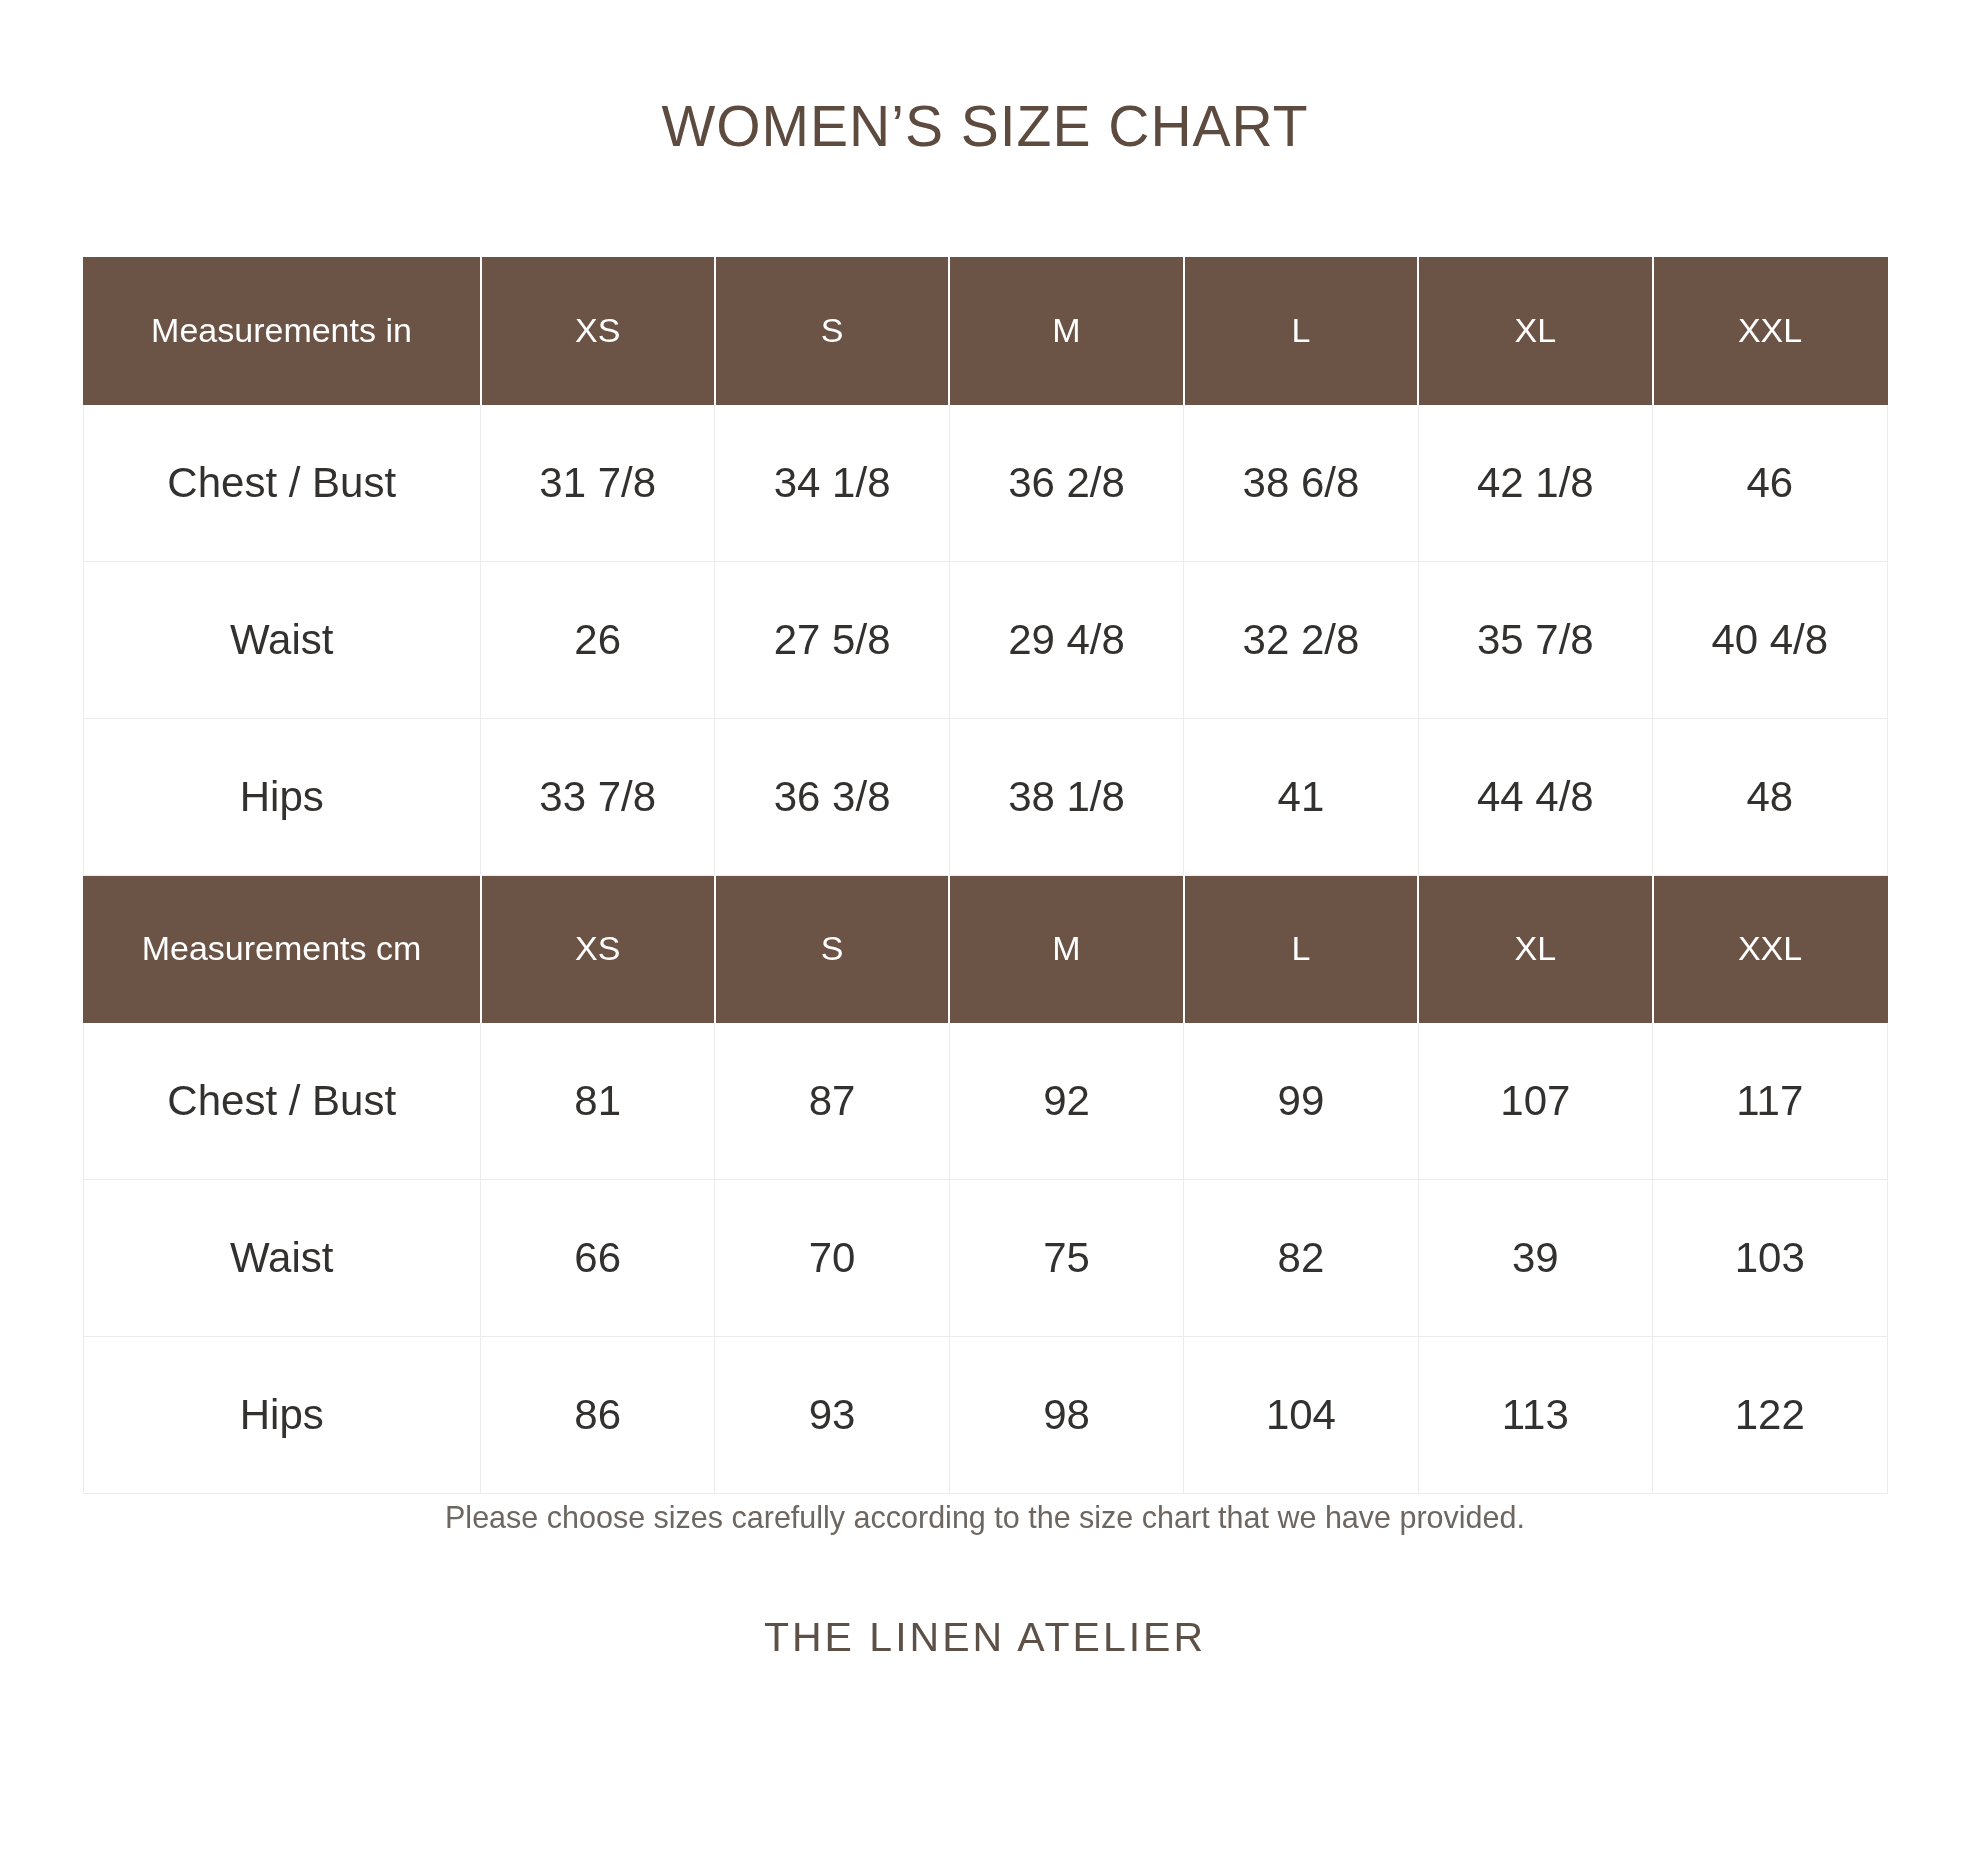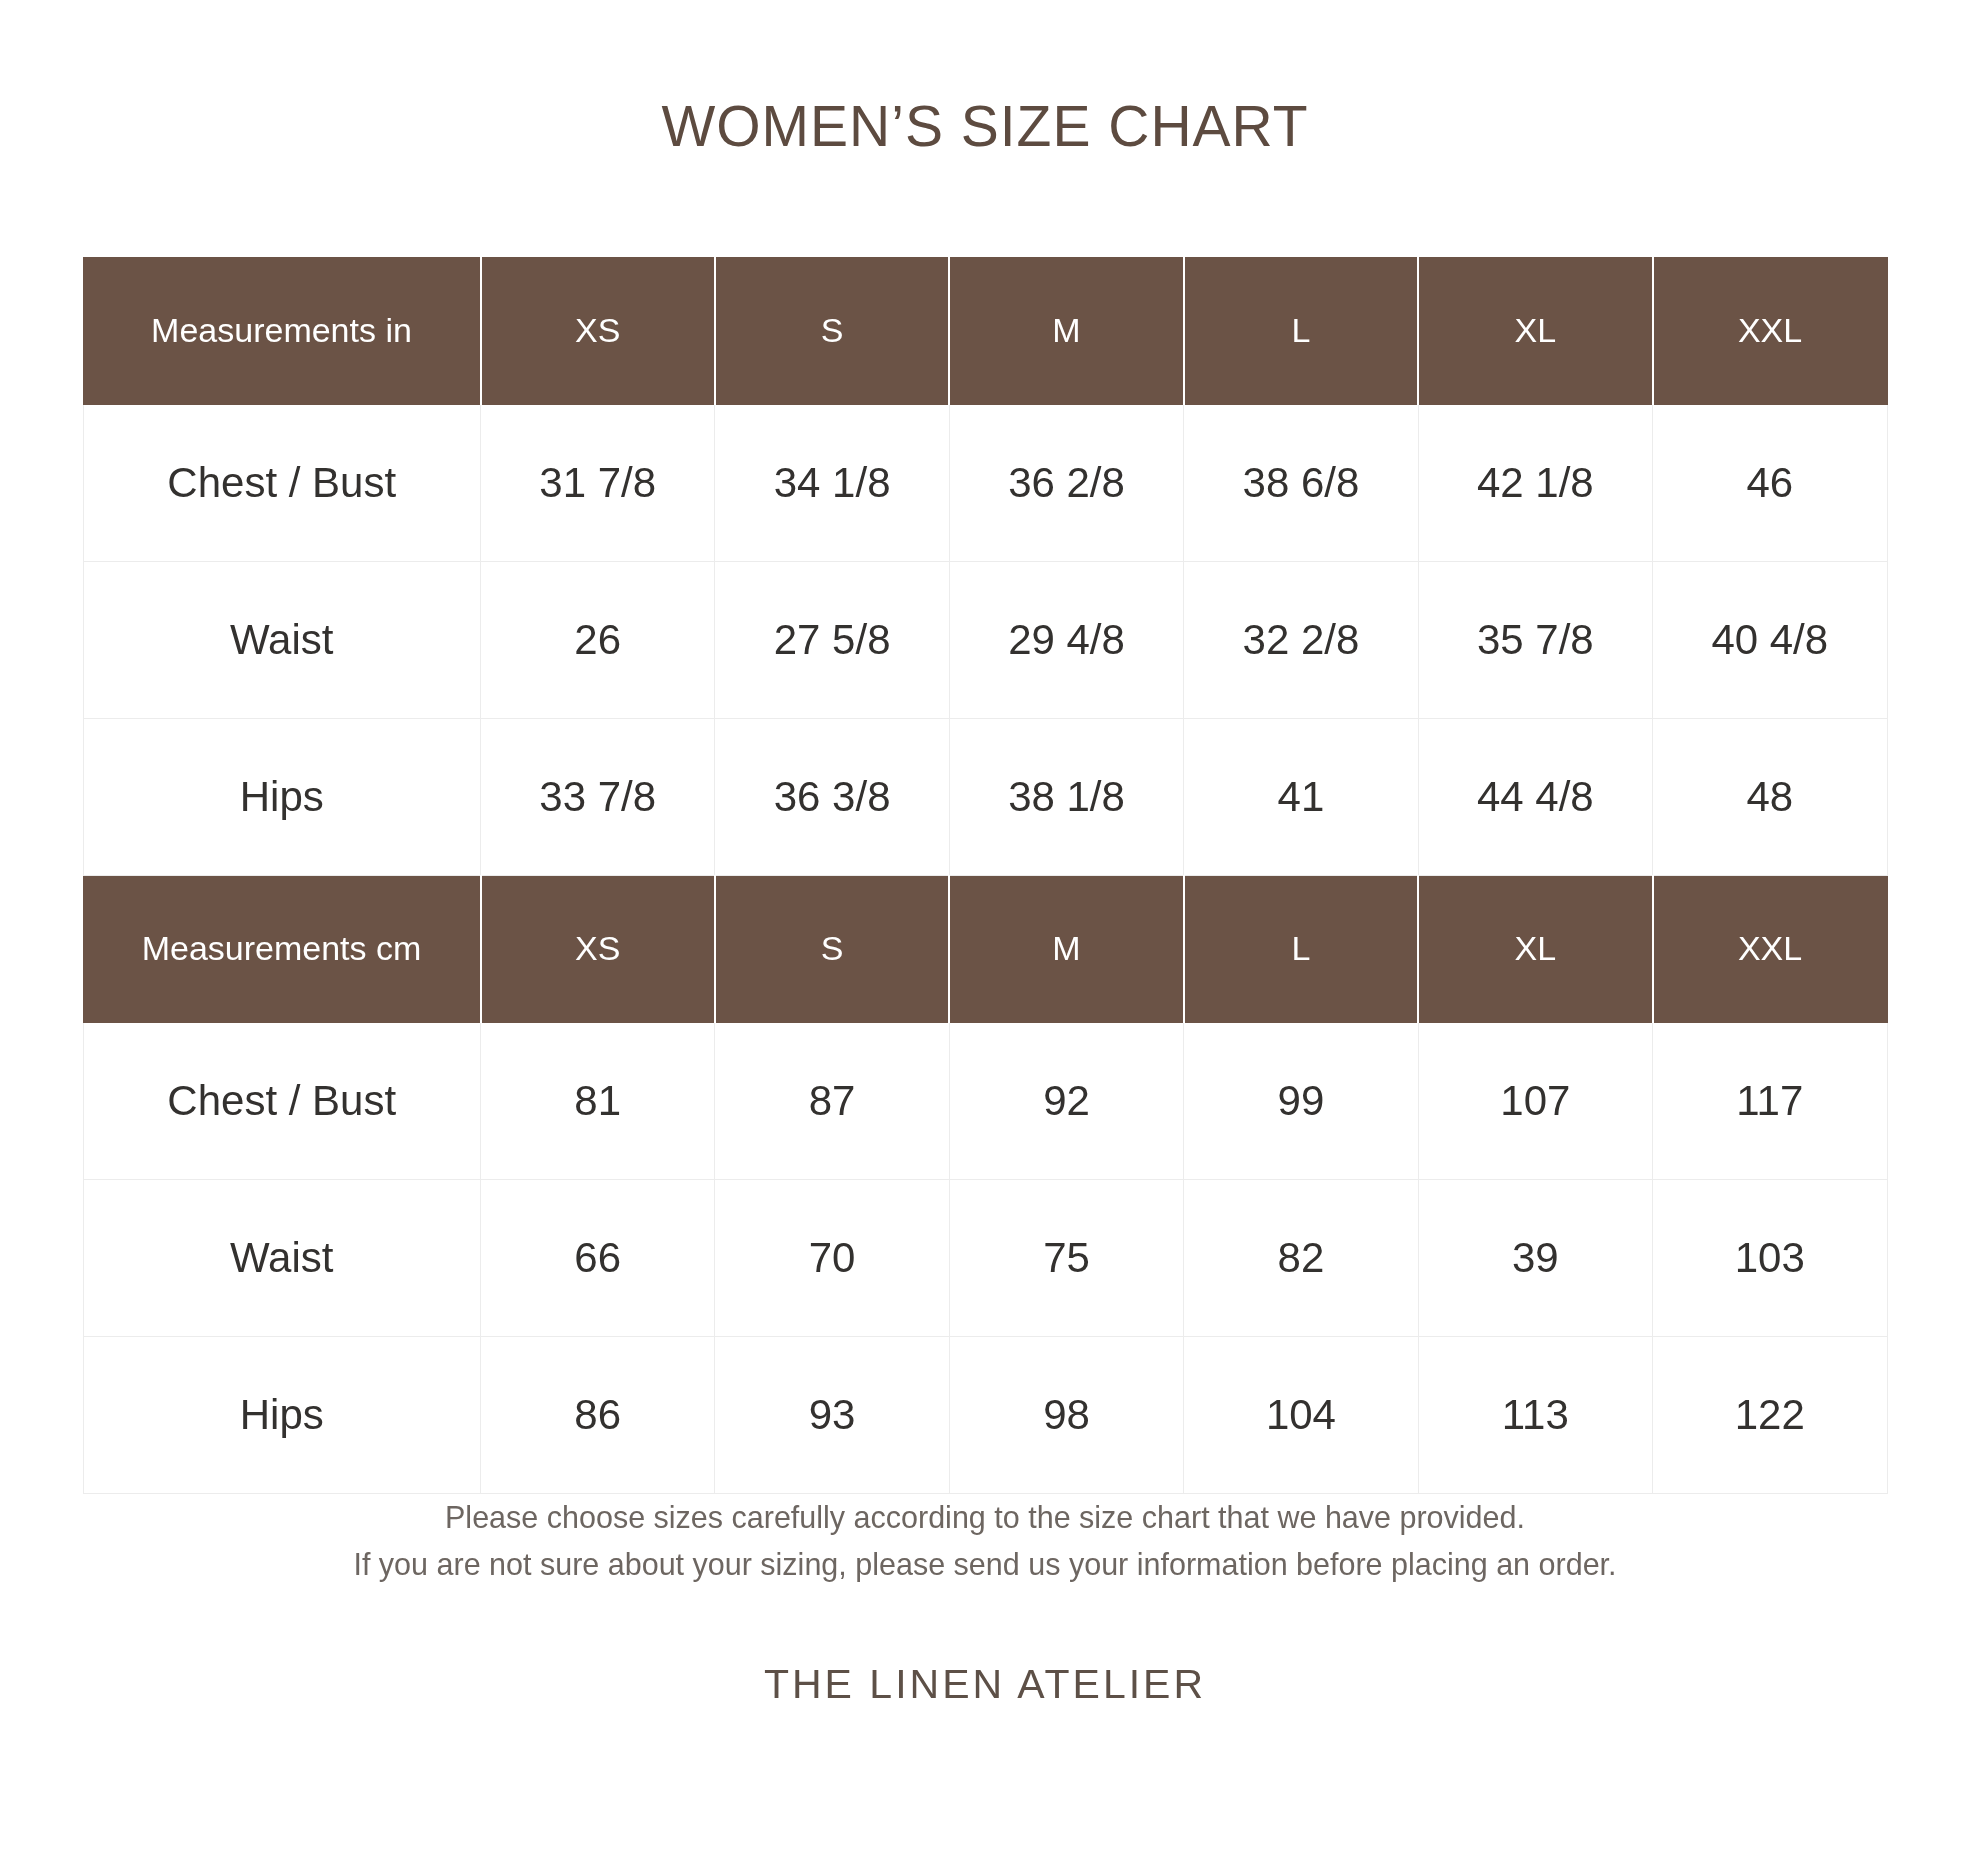--- a/index.html
+++ b/index.html
@@ -158,19 +158,18 @@
         <td>98</td>
         <td>104</td>
         <td>113</td>
         <td>122</td>
       </tr>
     </tbody>
   </table>
 
   <div class="note">
     <div>Please choose sizes carefully according to the size chart that we have provided.</div>
-    <div>If you are not sure about your sizing, please send us your information before placing an order.</div>
   </div>
 
   <div class="brand">THE LINEN ATELIER</div>
 
 </div>
 
 
 </body></html>

